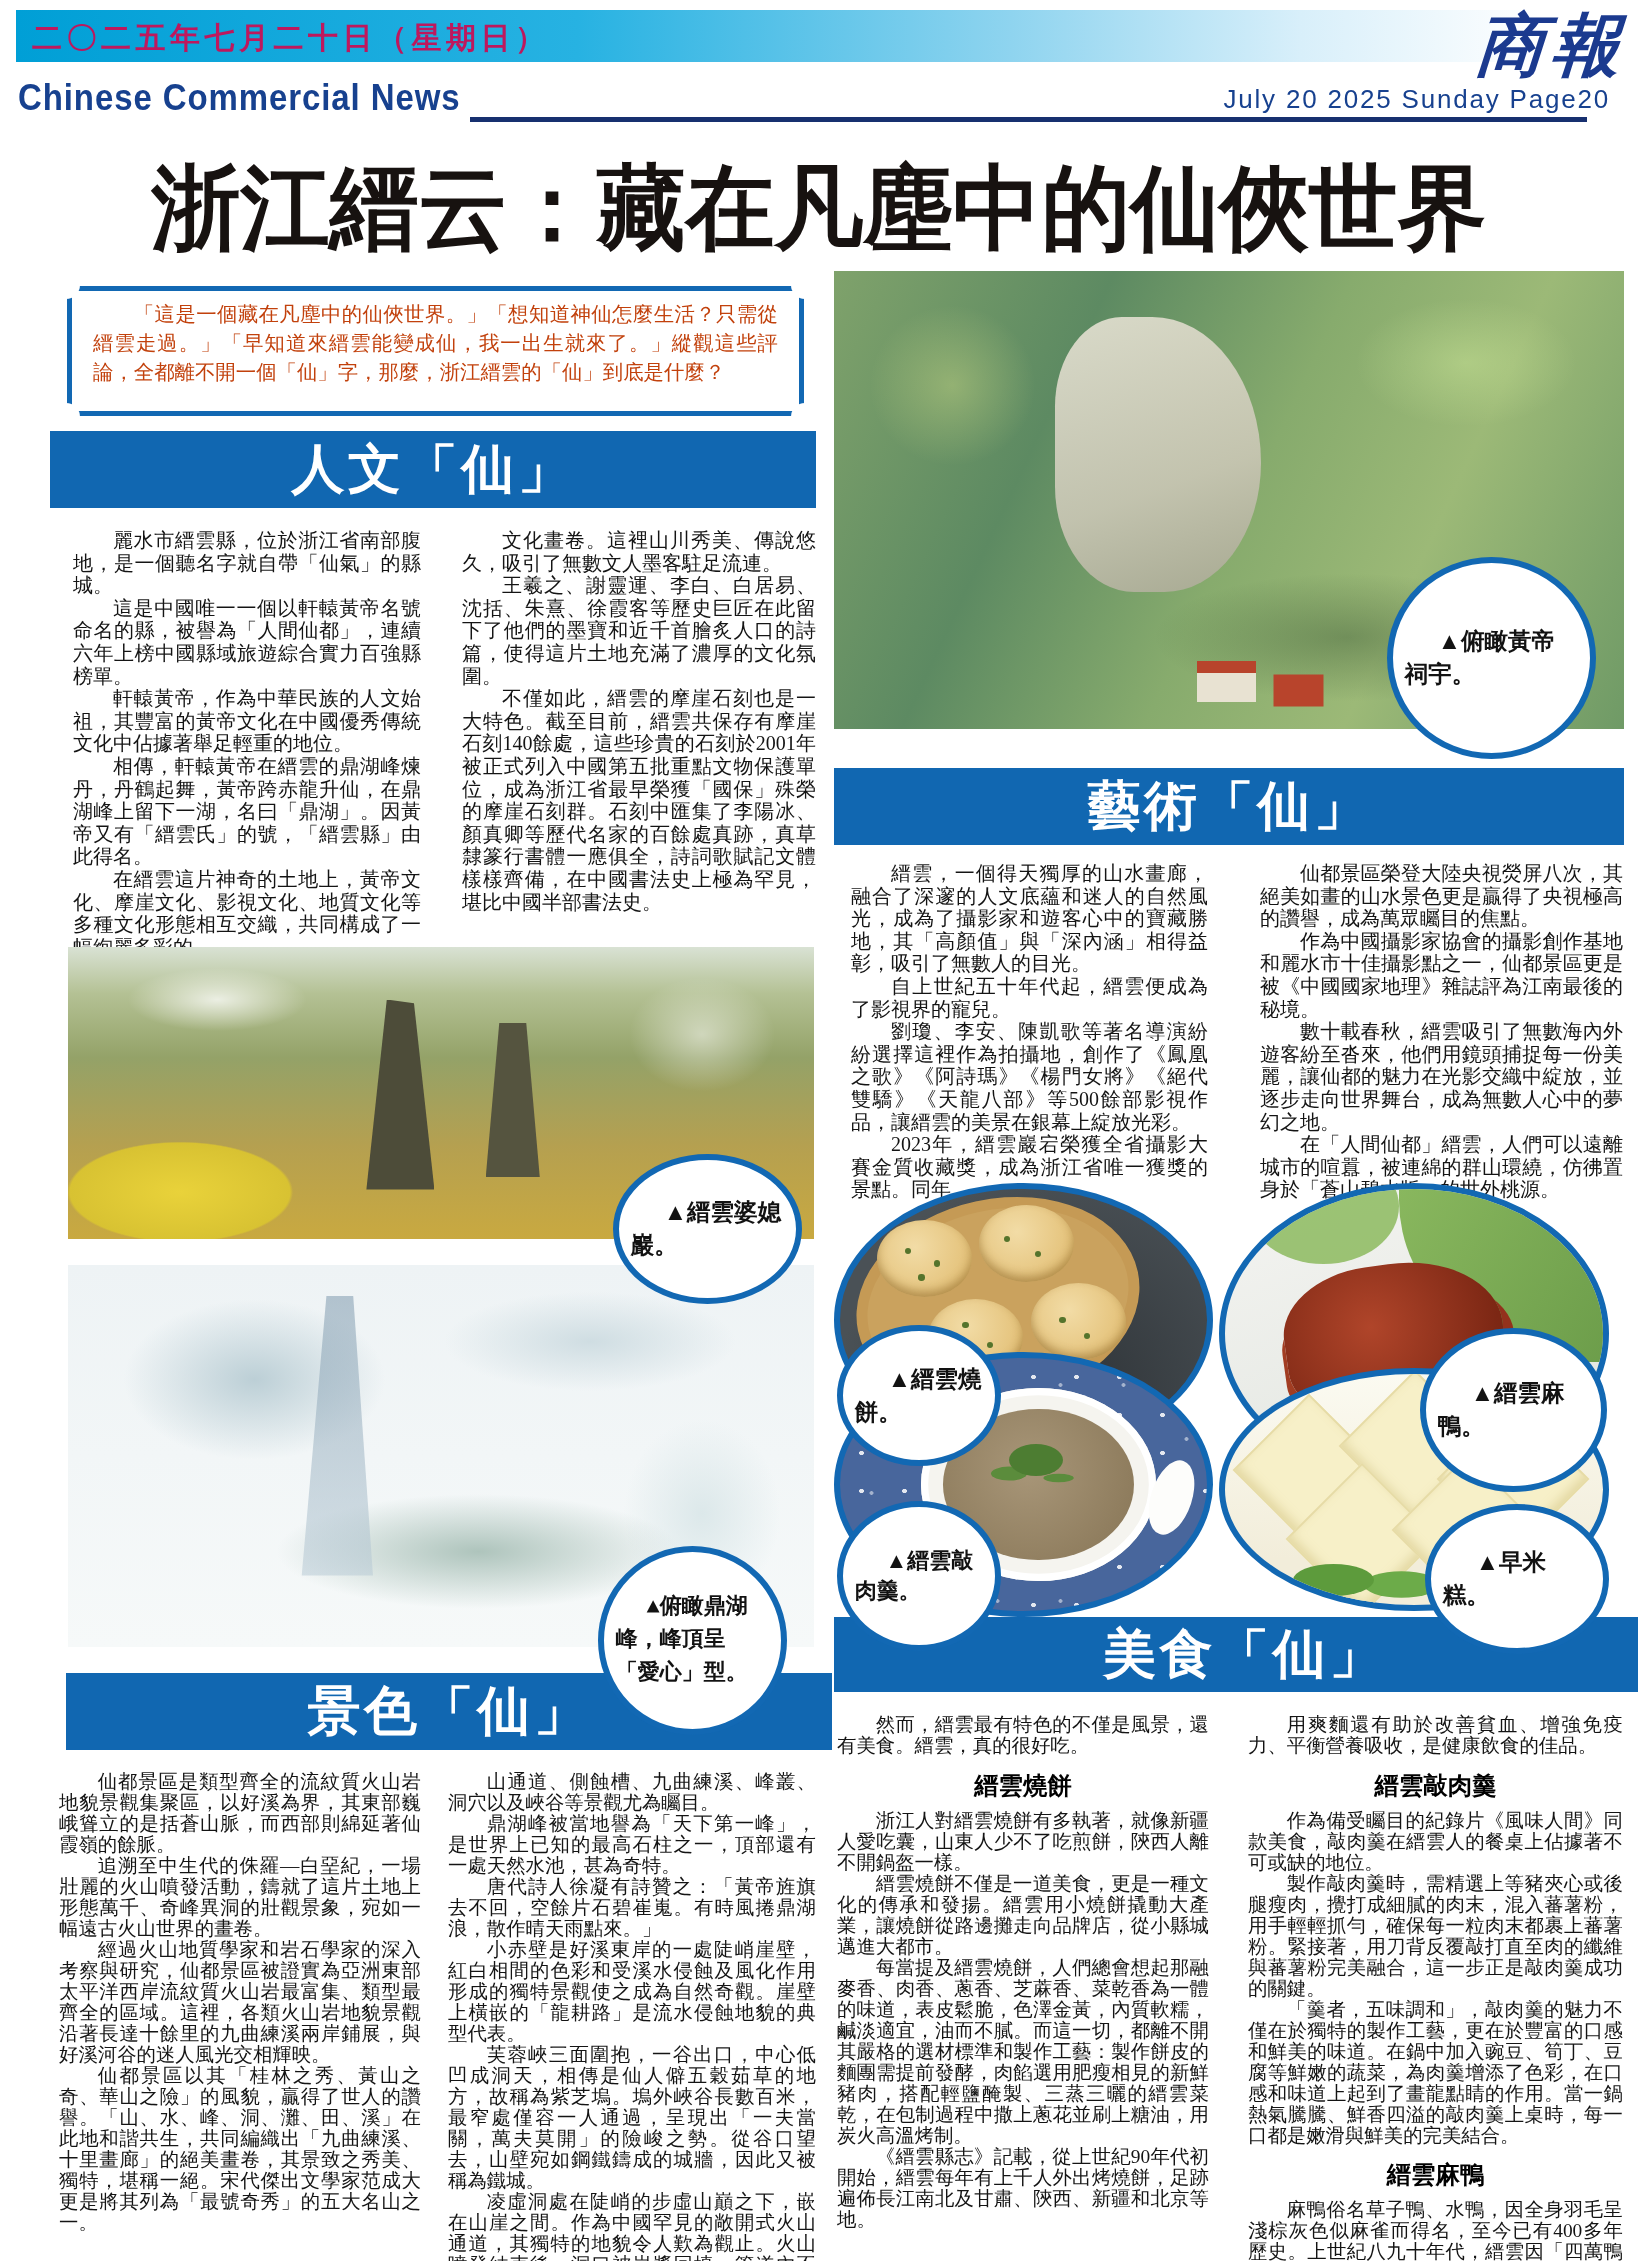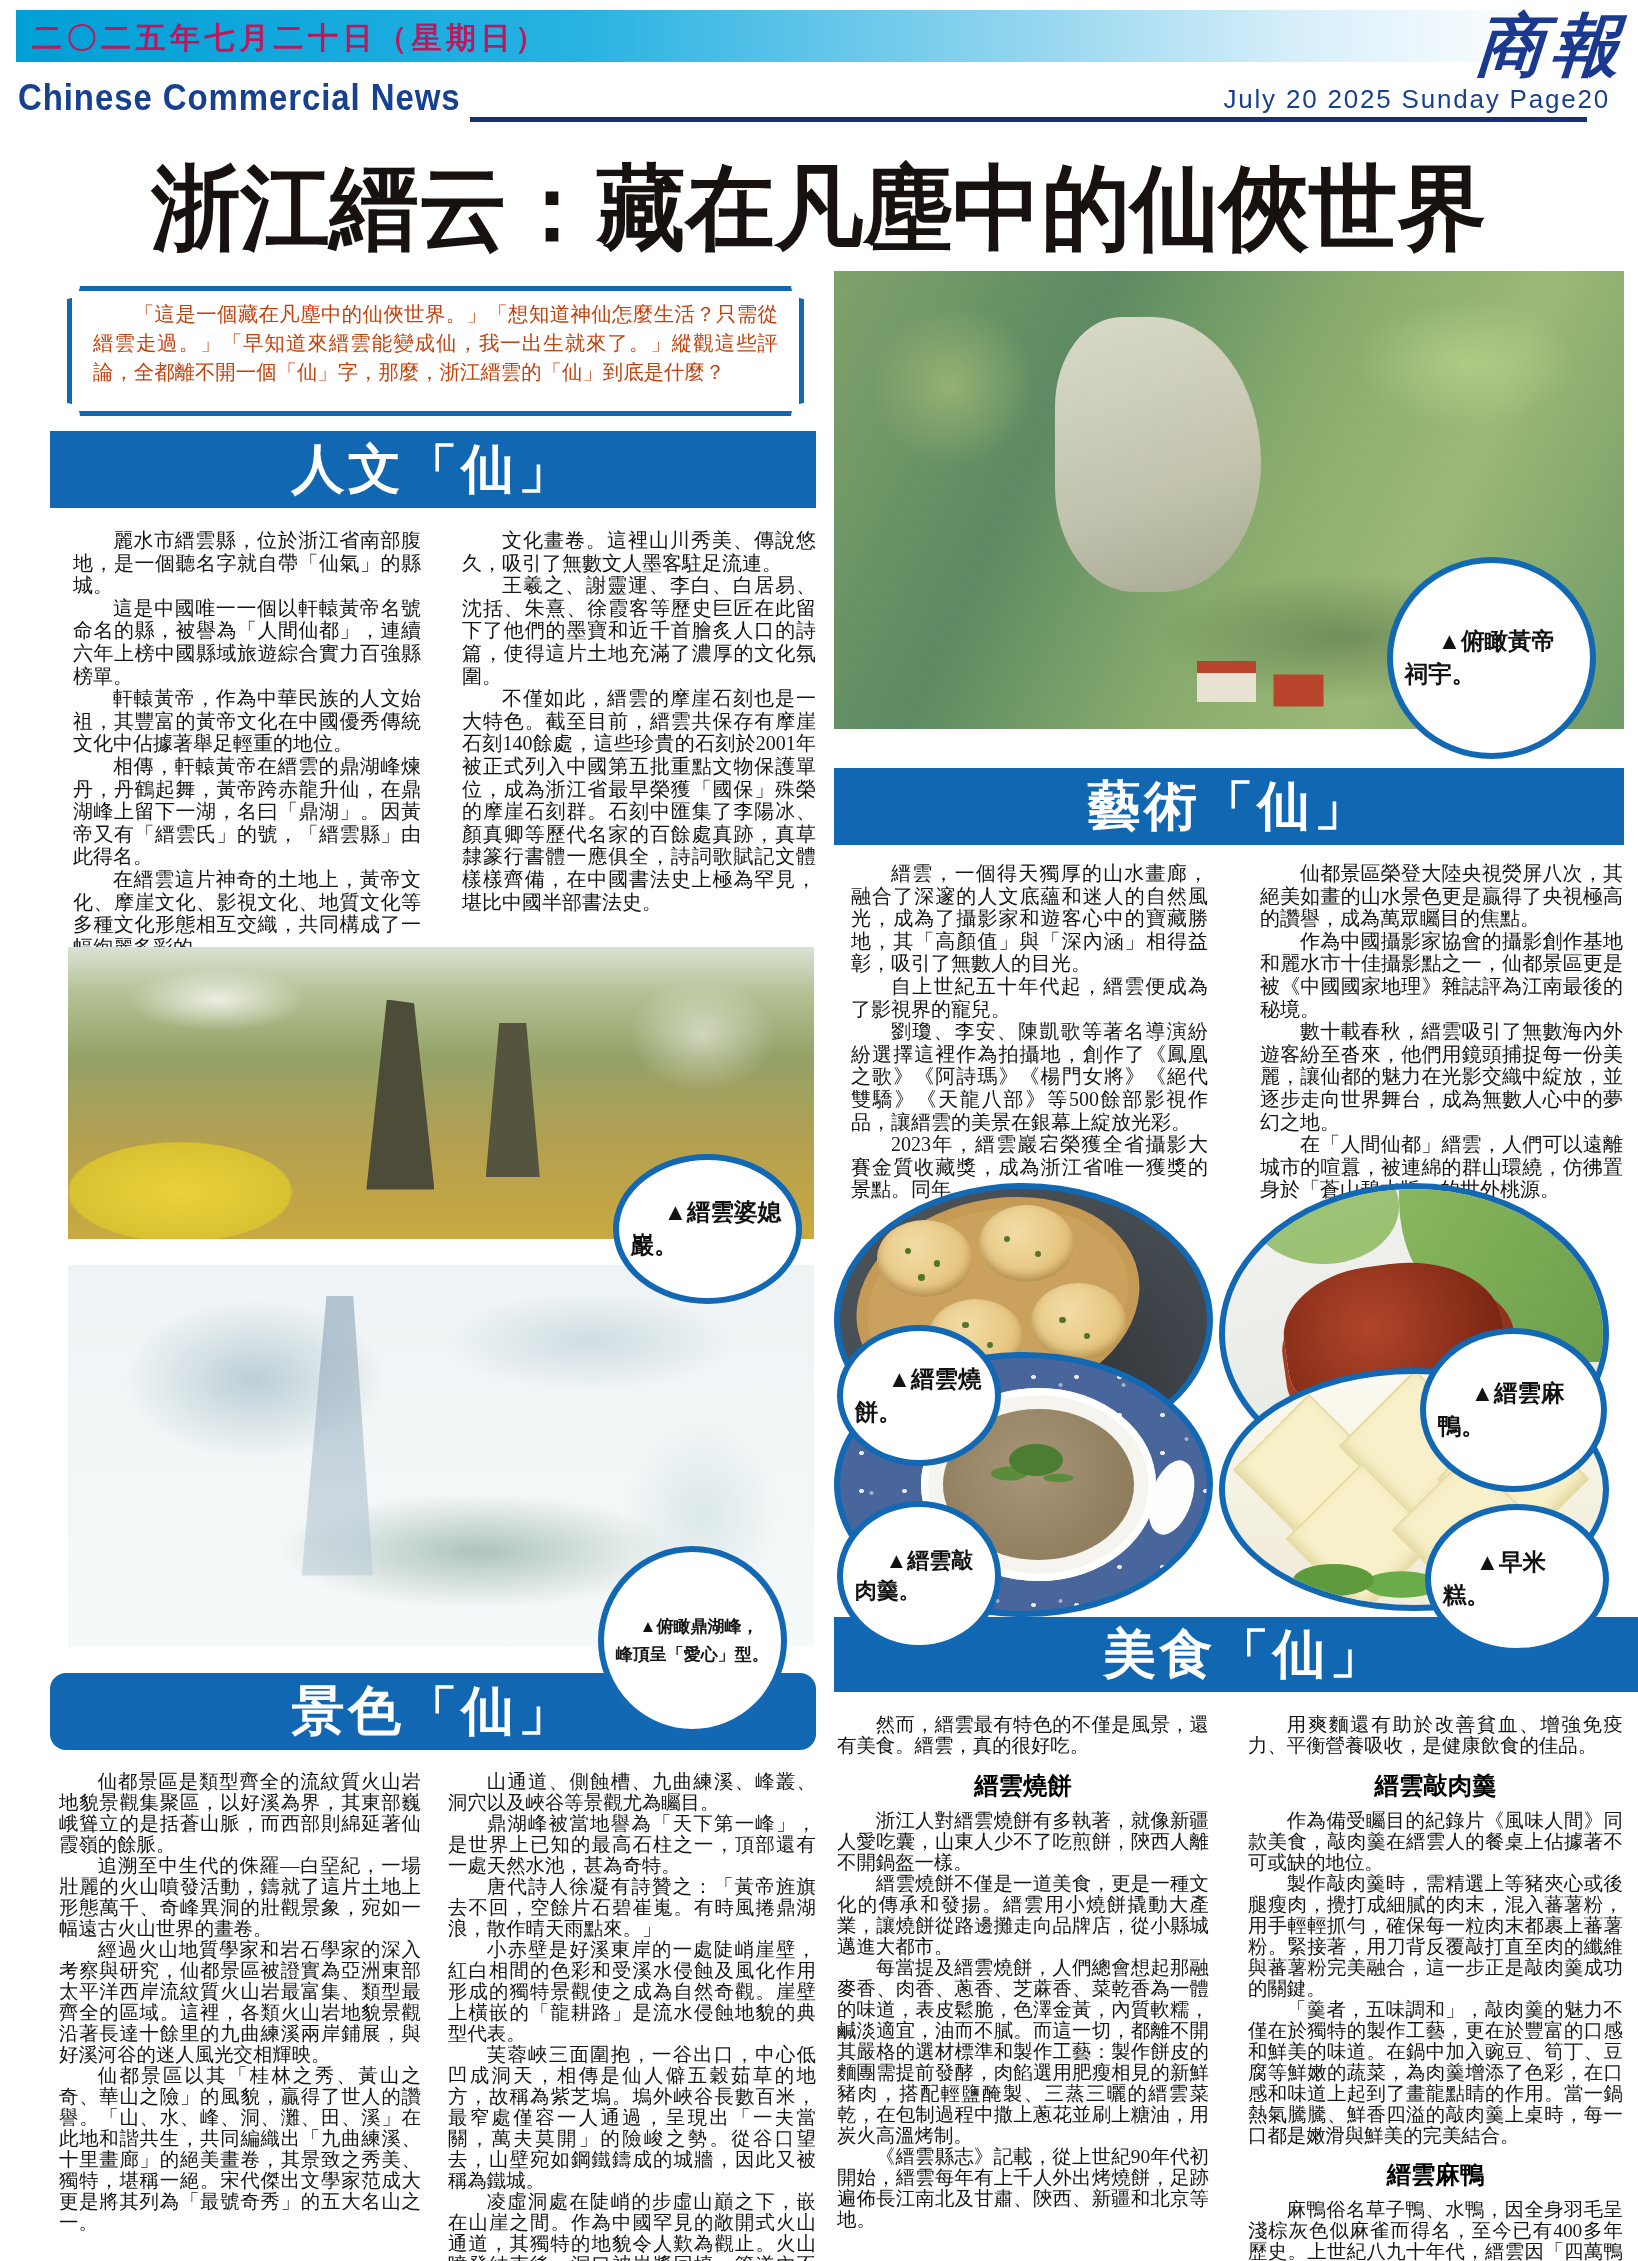--- a/index.html
+++ b/index.html
@@ -168,21 +168,21 @@
   <div class="mist"></div>
 </div>
 <div class="abs cap" style="left:613px;top:1154px;width:177px;height:138px;">
   <span>▲縉雲婆媳巖。</span>
 </div>
 
 <div class="abs photo ph-dinghu" style="left:68px;top:1265px;width:746px;height:382px;">
   <div class="peak"></div>
 </div>
 <div class="abs cap" style="left:598px;top:1546px;width:177px;height:177px;">
-  <span style="font-size:17px;line-height:28px;">▲俯瞰鼎湖峰，峰頂呈「愛心」型。</span>
+  <span style="font-size:22px;line-height:33px;font-family:Liberation Mono, monospace;">▲俯瞰鼎湖峰，峰頂呈「愛心」型。</span>
 </div>
 
 <div class="abs banner" style="left:834px;top:768px;width:790px;">
   <span>藝術「仙」</span>
 </div>
 <div class="abs col f46" style="left:837px;top:862px;width:371px;">
     <p class="para">縉雲，一個得天獨厚的山水畫廊，融合了深邃的人文底蘊和迷人的自然風光，成為了攝影家和遊客心中的寶藏勝地，其「高顏值」與「深內涵」相得益彰，吸引了無數人的目光。</p>
     <p class="para">自上世紀五十年代起，縉雲便成為了影視界的寵兒。</p>
     <p class="para">劉瓊、李安、陳凱歌等著名導演紛紛選擇這裡作為拍攝地，創作了《鳳凰之歌》《阿詩瑪》《楊門女將》《絕代雙驕》《天龍八部》等500餘部影視作品，讓縉雲的美景在銀幕上綻放光彩。</p>
     <p class="para">2023年，縉雲巖宕榮獲全省攝影大賽金質收藏獎，成為浙江省唯一獲獎的景點。同年，</p>
@@ -261,21 +261,21 @@
 <div class="abs col f43" style="left:1248px;top:1714px;width:375px;">
     <p class="para">用爽麵還有助於改善貧血、增強免疫力、平衡營養吸收，是健康飲食的佳品。</p>
     <h4 class="subhead">縉雲敲肉羹</h4>
     <p class="para">作為備受矚目的紀錄片《風味人間》同款美食，敲肉羹在縉雲人的餐桌上佔據著不可或缺的地位。</p>
     <p class="para">製作敲肉羹時，需精選上等豬夾心或後腿瘦肉，攪打成細膩的肉末，混入蕃薯粉，用手輕輕抓勻，確保每一粒肉末都裹上蕃薯粉。緊接著，用刀背反覆敲打直至肉的纖維與蕃薯粉完美融合，這一步正是敲肉羹成功的關鍵。</p>
     <p class="para">「羹者，五味調和」，敲肉羹的魅力不僅在於獨特的製作工藝，更在於豐富的口感和鮮美的味道。在鍋中加入豌豆、筍丁、豆腐等鮮嫩的蔬菜，為肉羹增添了色彩，在口感和味道上起到了畫龍點睛的作用。當一鍋熱氣騰騰、鮮香四溢的敲肉羹上桌時，每一口都是嫩滑與鮮美的完美結合。</p>
     <h4 class="subhead">縉雲麻鴨</h4>
     <p class="para">麻鴨俗名草子鴨、水鴨，因全身羽毛呈淺棕灰色似麻雀而得名，至今已有400多年歷史。上世紀八九十年代，縉雲因「四萬鴨農闖天下」而聞名，當時為增加農民收入起到了重要作用。1997年，縉雲憑藉在麻鴨養殖和產業發展上的卓越貢獻，被正式授予「中國麻鴨之鄉」的榮譽稱號。</p>
   </div>
 
-<div class="abs banner" style="left:50px;top:1673px;width:766px;border-radius:16px;">
+<div class="abs banner" style="left:66px;top:1673px;width:766px;">
   <span>景色「仙」</span>
 </div>
 <div class="abs col f43" style="left:59px;top:1771px;width:362px;">
     <p class="para">仙都景區是類型齊全的流紋質火山岩地貌景觀集聚區，以好溪為界，其東部巍峨聳立的是括蒼山脈，而西部則綿延著仙霞嶺的餘脈。</p>
     <p class="para">追溯至中生代的侏羅—白堊紀，一場壯麗的火山噴發活動，鑄就了這片土地上形態萬千、奇峰異洞的壯觀景象，宛如一幅遠古火山世界的畫卷。</p>
     <p class="para">經過火山地質學家和岩石學家的深入考察與研究，仙都景區被證實為亞洲東部太平洋西岸流紋質火山岩最富集、類型最齊全的區域。這裡，各類火山岩地貌景觀沿著長達十餘里的九曲練溪兩岸鋪展，與好溪河谷的迷人風光交相輝映。</p>
     <p class="para">仙都景區以其「桂林之秀、黃山之奇、華山之險」的風貌，贏得了世人的讚譽。「山、水、峰、洞、灘、田、溪」在此地和諧共生，共同編織出「九曲練溪、十里畫廊」的絕美畫卷，其景致之秀美、獨特，堪稱一絕。宋代傑出文學家范成大更是將其列為「最號奇秀」的五大名山之一。</p>
   </div>
 <div class="abs col f43" style="left:448px;top:1771px;width:368px;">
     <p class="para">山通道、側蝕槽、九曲練溪、峰叢、洞穴以及峽谷等景觀尤為矚目。</p>

